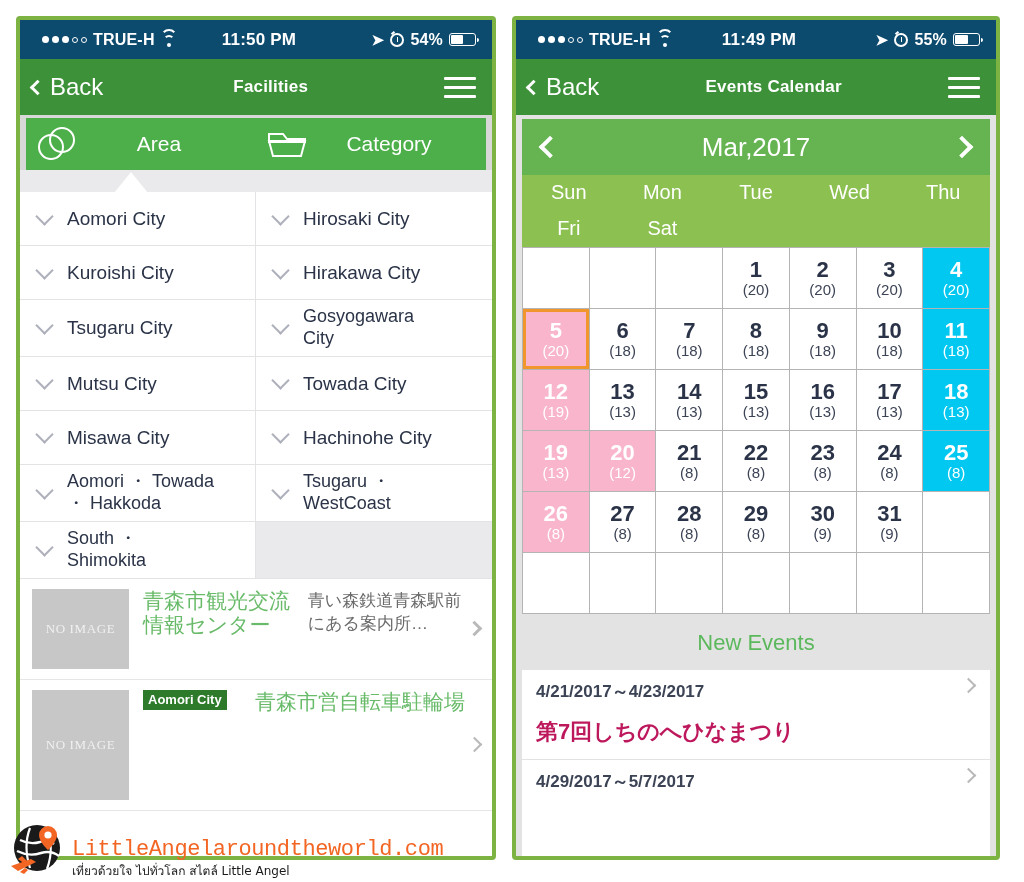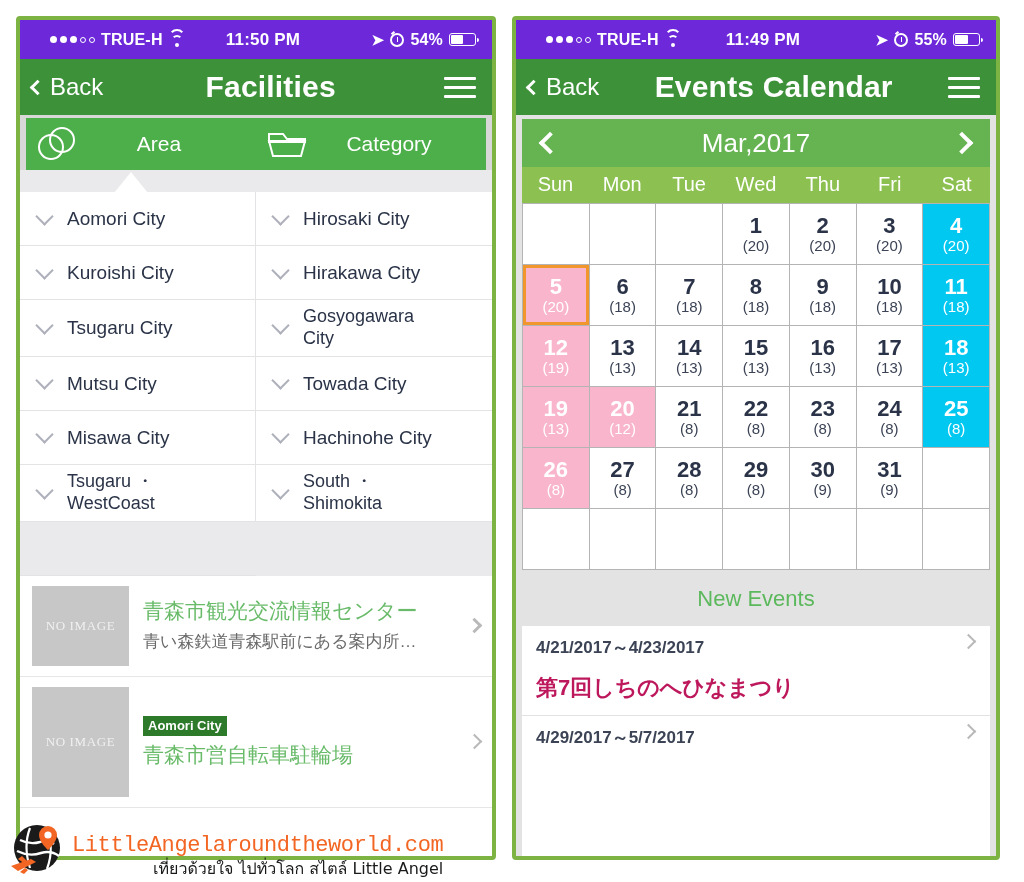--- a/index.html
+++ b/index.html
@@ -29,26 +29,26 @@
     border-radius: 4px;
     overflow: hidden;
     display: flex;
     flex-direction: column;
   }
   .phone.left  { width: 480px; }
   .phone.right { width: 488px; }
 
   
   .statusbar {
-    background: #6d28d9;
+    background: #0c4a6e;
     color: #ffffff;
     height: 39px;
     display: flex;
     align-items: center;
-    padding: 0 16px 0 30px;
+    padding: 0 16px 0 22px;
     font-size: 17px;
     font-weight: bold;
     letter-spacing: .2px;
   }
   .sb-left  { display: flex; align-items: center; gap: 6px; flex: 1 1 0; }
   .sb-mid   { display: flex; align-items: center; justify-content: flex-start; flex: 0 0 auto; }
   .sb-right { display: flex; align-items: center; justify-content: flex-end; gap: 6px; flex: 1 1 0; }
 
   .dots { display: flex; align-items: center; gap: 3px; }
   .dots i {
@@ -113,21 +113,21 @@
     display: flex; align-items: center; gap: 3px;
     font-size: 24px; flex: 0 0 auto; cursor: pointer;
   }
   .chev-back {
     display: inline-block; width: 11px; height: 11px;
     border-left: 3.6px solid #fff; border-bottom: 3.6px solid #fff;
     transform: rotate(45deg); margin-right: 4px;
   }
   .nav-title {
     flex: 1 1 auto; text-align: center;
-    font-size: 30px; font-weight: bold; letter-spacing: .2px;
+    font-size: 17px; font-weight: bold; letter-spacing: .2px;
   }
   .left .nav-title { padding-right: 6px; }
   .hamburger { width: 32px; flex: 0 0 auto; cursor: pointer; }
   .hamburger i {
     display: block; height: 3px; background: #ffffff;
     margin: 6px 0; border-radius: 1px;
   }
 
   
   .lbody { flex: 1 1 auto; background: #ffffff; display: flex; flex-direction: column; overflow: hidden; }
@@ -192,21 +192,21 @@
   .noimage {
     flex: 0 0 auto;
     width: 97px; height: 80px;
     background: #c7c7c7;
     color: #f0f0f0;
     font-family: "Liberation Serif", serif;
     font-size: 13px; letter-spacing: .6px;
     display: flex; align-items: center; justify-content: center;
   }
   .facility.tall .noimage { height: 110px; }
-  .facility-text { flex: 1 1 auto; padding-left: 14px; display: flex; flex-direction: column; justify-content: center; gap: 7px; }
+  .facility-text { flex: 1 1 auto; padding-left: 14px; display: flex; flex-direction: row; justify-content: space-between; gap: 7px; }
   .badge {
     align-self: flex-start;
     background: #2d7a2b; color: #ffffff;
     font-size: 13px; font-weight: bold;
     padding: 2px 5px 3px 5px;
   }
   .facility-title { color: #69bb6a; font-size: 21px; line-height: 1.15; }
   .facility-sub   { color: #6a6a6a; font-size: 17px; }
   .facility-arrow { flex: 0 0 auto; display: flex; align-items: center; padding-left: 4px; }
   .chev-right {
@@ -215,36 +215,36 @@
     transform: rotate(45deg); display: inline-block;
   }
   .chev-right.thin { border-width: 2.4px; }
 
   
   .rbody { flex: 1 1 auto; background: #e3e3e3; display: flex; flex-direction: column; overflow: hidden; }
 
   .monthbar {
     margin: 4px 6px 0 6px;
     background: #66b352;
-    height: 48px;
+    height: 56px;
     display: flex; align-items: center;
     color: #ffffff;
   }
   .month-nav { width: 56px; display: flex; align-items: center; justify-content: center; cursor: pointer; }
   .chev-lg-l, .chev-lg-r {
     width: 16px; height: 16px; display: inline-block;
   }
   .chev-lg-l { border-left: 4.5px solid #fff; border-bottom: 4.5px solid #fff; transform: rotate(45deg); }
   .chev-lg-r { border-right: 4.5px solid #fff; border-top: 4.5px solid #fff; transform: rotate(45deg); }
   .month-label { flex: 1 1 auto; text-align: center; font-size: 26px; }
 
   .weekhead {
     margin: 0 6px;
     background: #8cc051;
-    display: grid; grid-template-columns: repeat(7, 1fr);
+    display: grid; grid-template-columns: repeat(5, 1fr);
     color: #ffffff; font-size: 20px;
   }
   .weekhead div { text-align: center; padding: 6px 0 7px 0; }
 
   .caltable {
     margin: 0 6px;
     display: grid; grid-template-columns: repeat(7, 1fr);
     background: #b4b4b4;
     gap: 1px; padding: 1px;
   }
@@ -292,22 +292,22 @@
     display: flex; align-items: flex-end; gap: 2px;
     z-index: 30;
   }
   .wm-globe { position: relative; width: 62px; height: 62px; flex: 0 0 auto; }
   .wm-text { padding-bottom: 3px; }
   .wm-title {
     color: #f26522; font-size: 22px; letter-spacing: -.4px;
     font-family: Liberation Mono, monospace; line-height: 1;
   }
   .wm-sub {
-    color: #1a1a1a; font-size: 16px; padding-top: 4px;
-    font-family: "DejaVu Sans", sans-serif; line-height: 1; text-align: right;
+    color: #1a1a1a; font-size: 12px; padding-top: 4px;
+    font-family: "DejaVu Sans", sans-serif; line-height: 1;
   }
 </style>
 </head>
 <body>
 
 <div class="stage">
 
   <div class="phone left">
 
     <div class="statusbar">
@@ -410,20 +410,24 @@
             <span class="chev-down"></span>
             <span class="area-label">Towada City</span>
           </div>
         <div class="area-cell">
             <span class="chev-down"></span>
             <span class="area-label">Misawa City</span>
           </div>
         <div class="area-cell">
             <span class="chev-down"></span>
             <span class="area-label">Hachinohe City</span>
+          </div>
+        <div class="area-cell">
+            <span class="chev-down"></span>
+            <span class="area-label two" style="max-width:152px">Aomori ・ Towada ・ Hakkoda</span>
           </div>
         <div class="area-cell">
             <span class="chev-down"></span>
             <span class="area-label two" style="max-width:120px">Tsugaru ・ WestCoast</span>
           </div>
         <div class="area-cell">
             <span class="chev-down"></span>
             <span class="area-label two" style="max-width:110px">South ・ Shimokita</span>
           </div>
         <div class="area-cell empty"></div>

